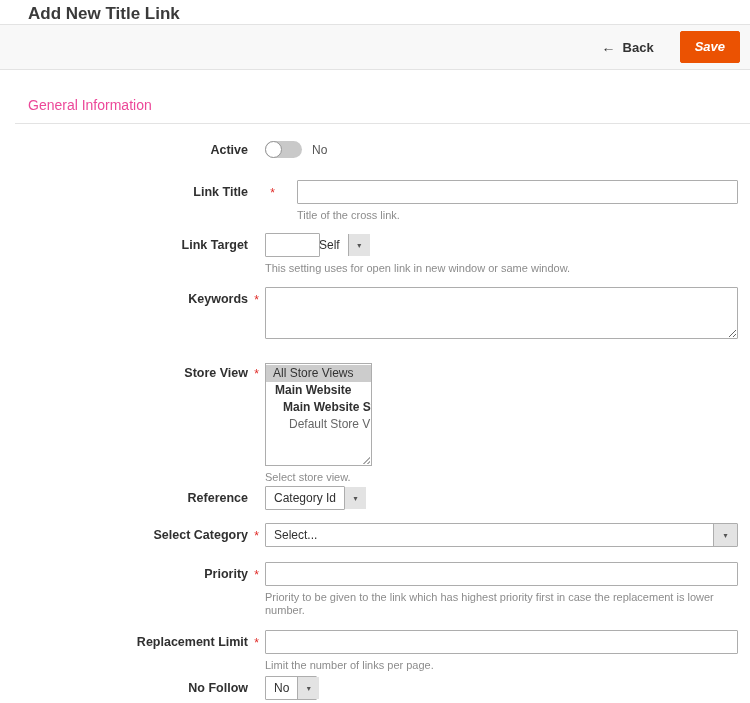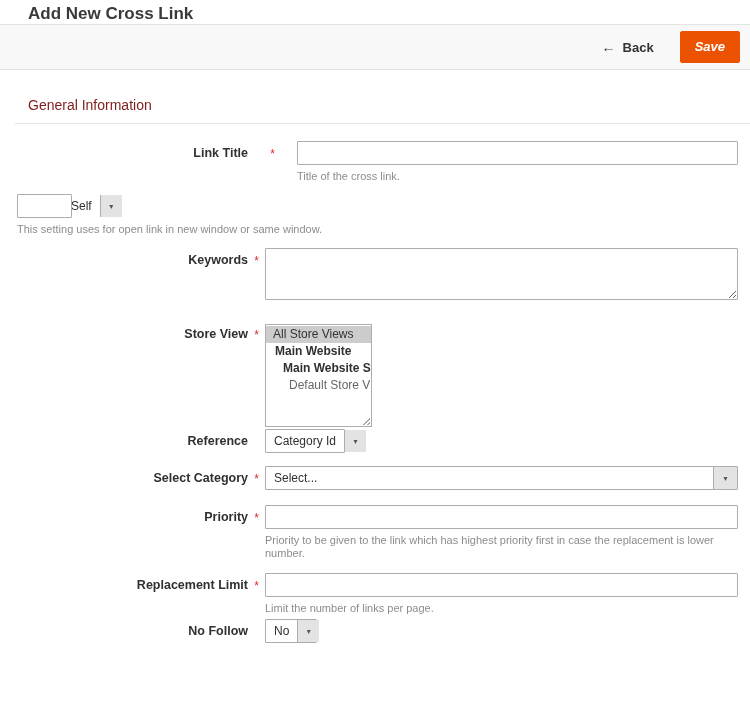--- a/index.html
+++ b/index.html
@@ -33,21 +33,21 @@
   .back-arrow { font-size: 14px; color: #333; }
   .save-btn {
     background: #eb5202; border: 1px solid #eb5202; color: #fff;
     font-size: 13px; font-weight: 600; font-family: inherit;
     padding: 7px 14px 8px; border-radius: 2px; cursor: pointer; font-style: italic;
   }
   
   .section-header {
     margin: 27px 0 0 15px;
     padding: 0 0 10px 13px;
-    font-size: 14px; font-weight: 400; color: #7f1d1d;
+    font-size: 14px; font-weight: 400; color: #ec4899;
     border-bottom: 1px solid #e3e3e3;
   }
   
   .form { padding: 17px 12px 0 0; }
   .field-row { display: flex; align-items: flex-start; }
   .label-cell {
     width: 248px; flex-shrink: 0; text-align: right;
     font-size: 12.5px; font-weight: 600; color: #303030;
     padding-top: 5px; line-height: 15px;
   }
@@ -135,45 +135,58 @@
     position: absolute; right: 1px; bottom: 1px;
     width: 10px; height: 10px;
     background: repeating-linear-gradient(135deg, #aaa 0 1px, transparent 1px 3px);
     clip-path: polygon(100% 0, 100% 100%, 0 100%);
     cursor: nwse-resize;
   }
 </style>
 </head>
 <body>
 
-<h1 class="page-title">Add New Cross Link</h1>
+<h1 class="page-title">Add New Title Link</h1>
 
 <div class="toolbar">
   <button class="back-btn">
     <span class="back-arrow">←</span>
     <span>Back</span>
   </button>
   <button class="save-btn">Save</button>
 </div>
 
 <div class="section-header">General Information</div>
 
 <div class="form">
 
+  <div class="field-row r-active">
+    <div class="label-cell">Active</div>
+    <div class="req-cell"></div>
+    <div class="control-cell">
+      <div class="toggle-wrap">
+        <div class="toggle">
+          <div class="toggle-knob"></div>
+        </div>
+        <span class="toggle-label">No</span>
+      </div>
+    </div>
+  </div>
 
   <div class="field-row r-link-title">
     <div class="label-cell">Link Title</div>
     <div class="req-cell">*</div>
     <div class="control-cell">
       <input type="text" class="text-input" value="" style="">
       <div class="note">Title of the cross link.</div>
     </div>
   </div>
 
   <div class="field-row r-link-target">
+    <div class="label-cell">Link Target</div>
     <div class="req-cell"></div>
     <div class="control-cell">
       <div class="select w-self">
         <span class="sel-text">Self</span>
         <span class="sel-arrow">▾</span>
       </div>
       <div class="note">This setting uses for open link in new window or same window.</div>
     </div>
   </div>
 
@@ -189,20 +202,21 @@
     <div class="label-cell">Store View</div>
     <div class="req-cell">*</div>
     <div class="control-cell">
       <div class="multiselect">
         <div class="ms-option ms-opt-0 selected">All Store Views</div>
         <div class="ms-option ms-opt-1">Main Website</div>
         <div class="ms-option ms-opt-2">Main Website Store</div>
         <div class="ms-option ms-opt-3">Default Store View</div>
         <div class="ms-resize"></div>
       </div>
+      <div class="note">Select store view.</div>
     </div>
   </div>
 
   <div class="field-row r-reference">
     <div class="label-cell">Reference</div>
     <div class="req-cell"></div>
     <div class="control-cell">
       <div class="select w-category-id">
         <span class="sel-text">Category Id</span>
         <span class="sel-arrow">▾</span>

